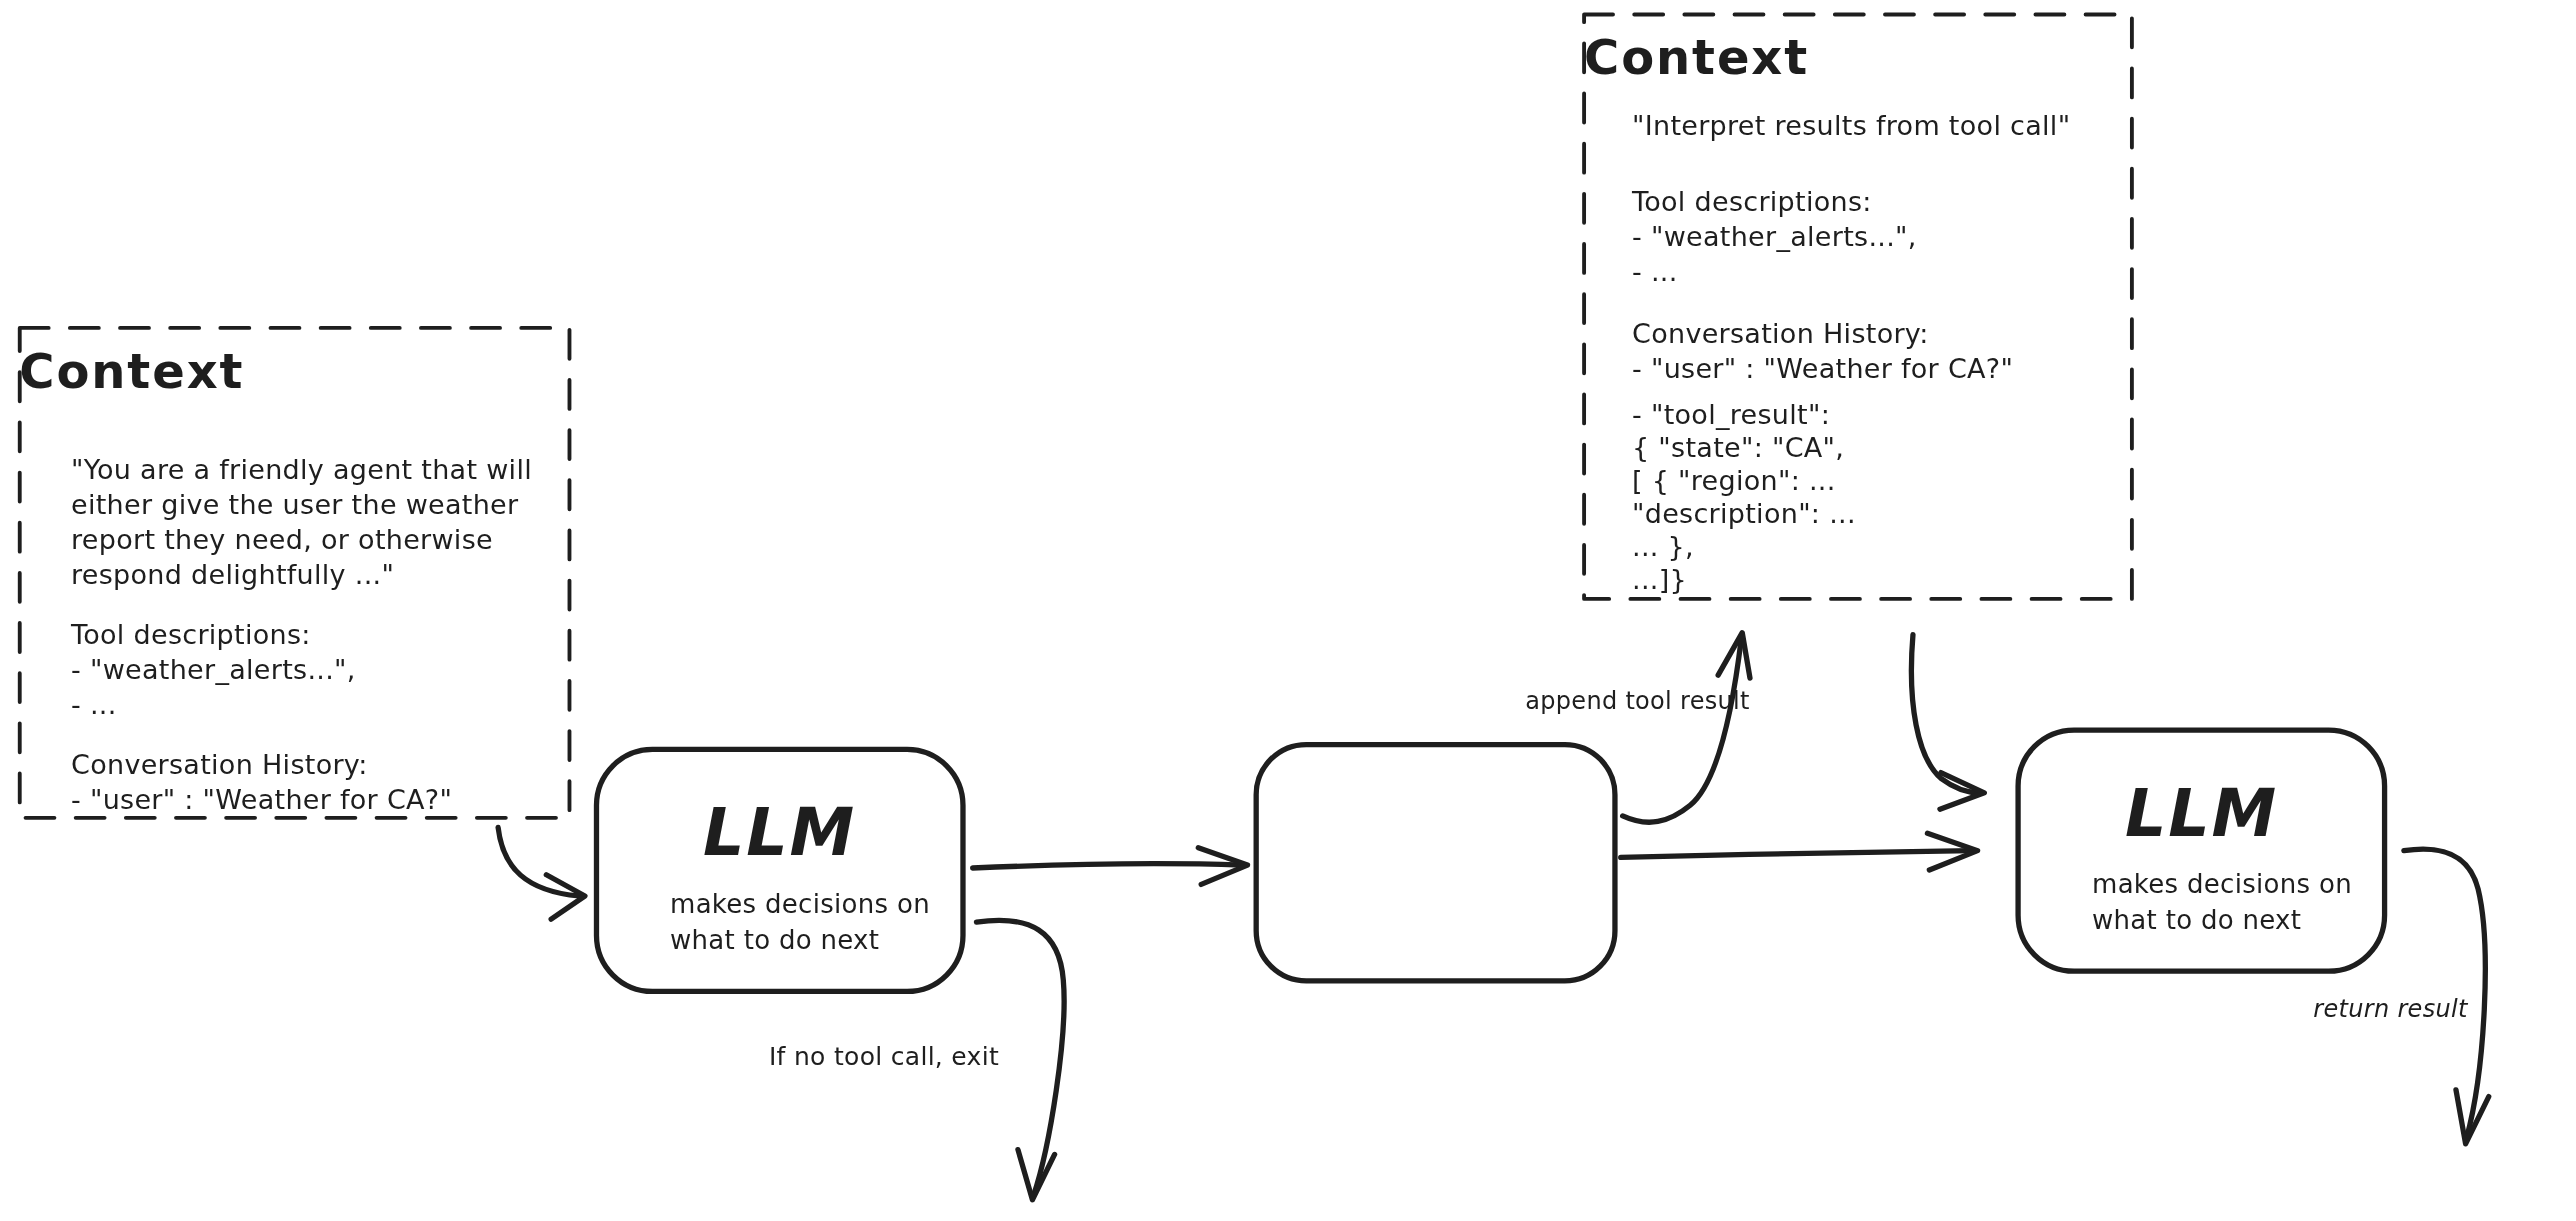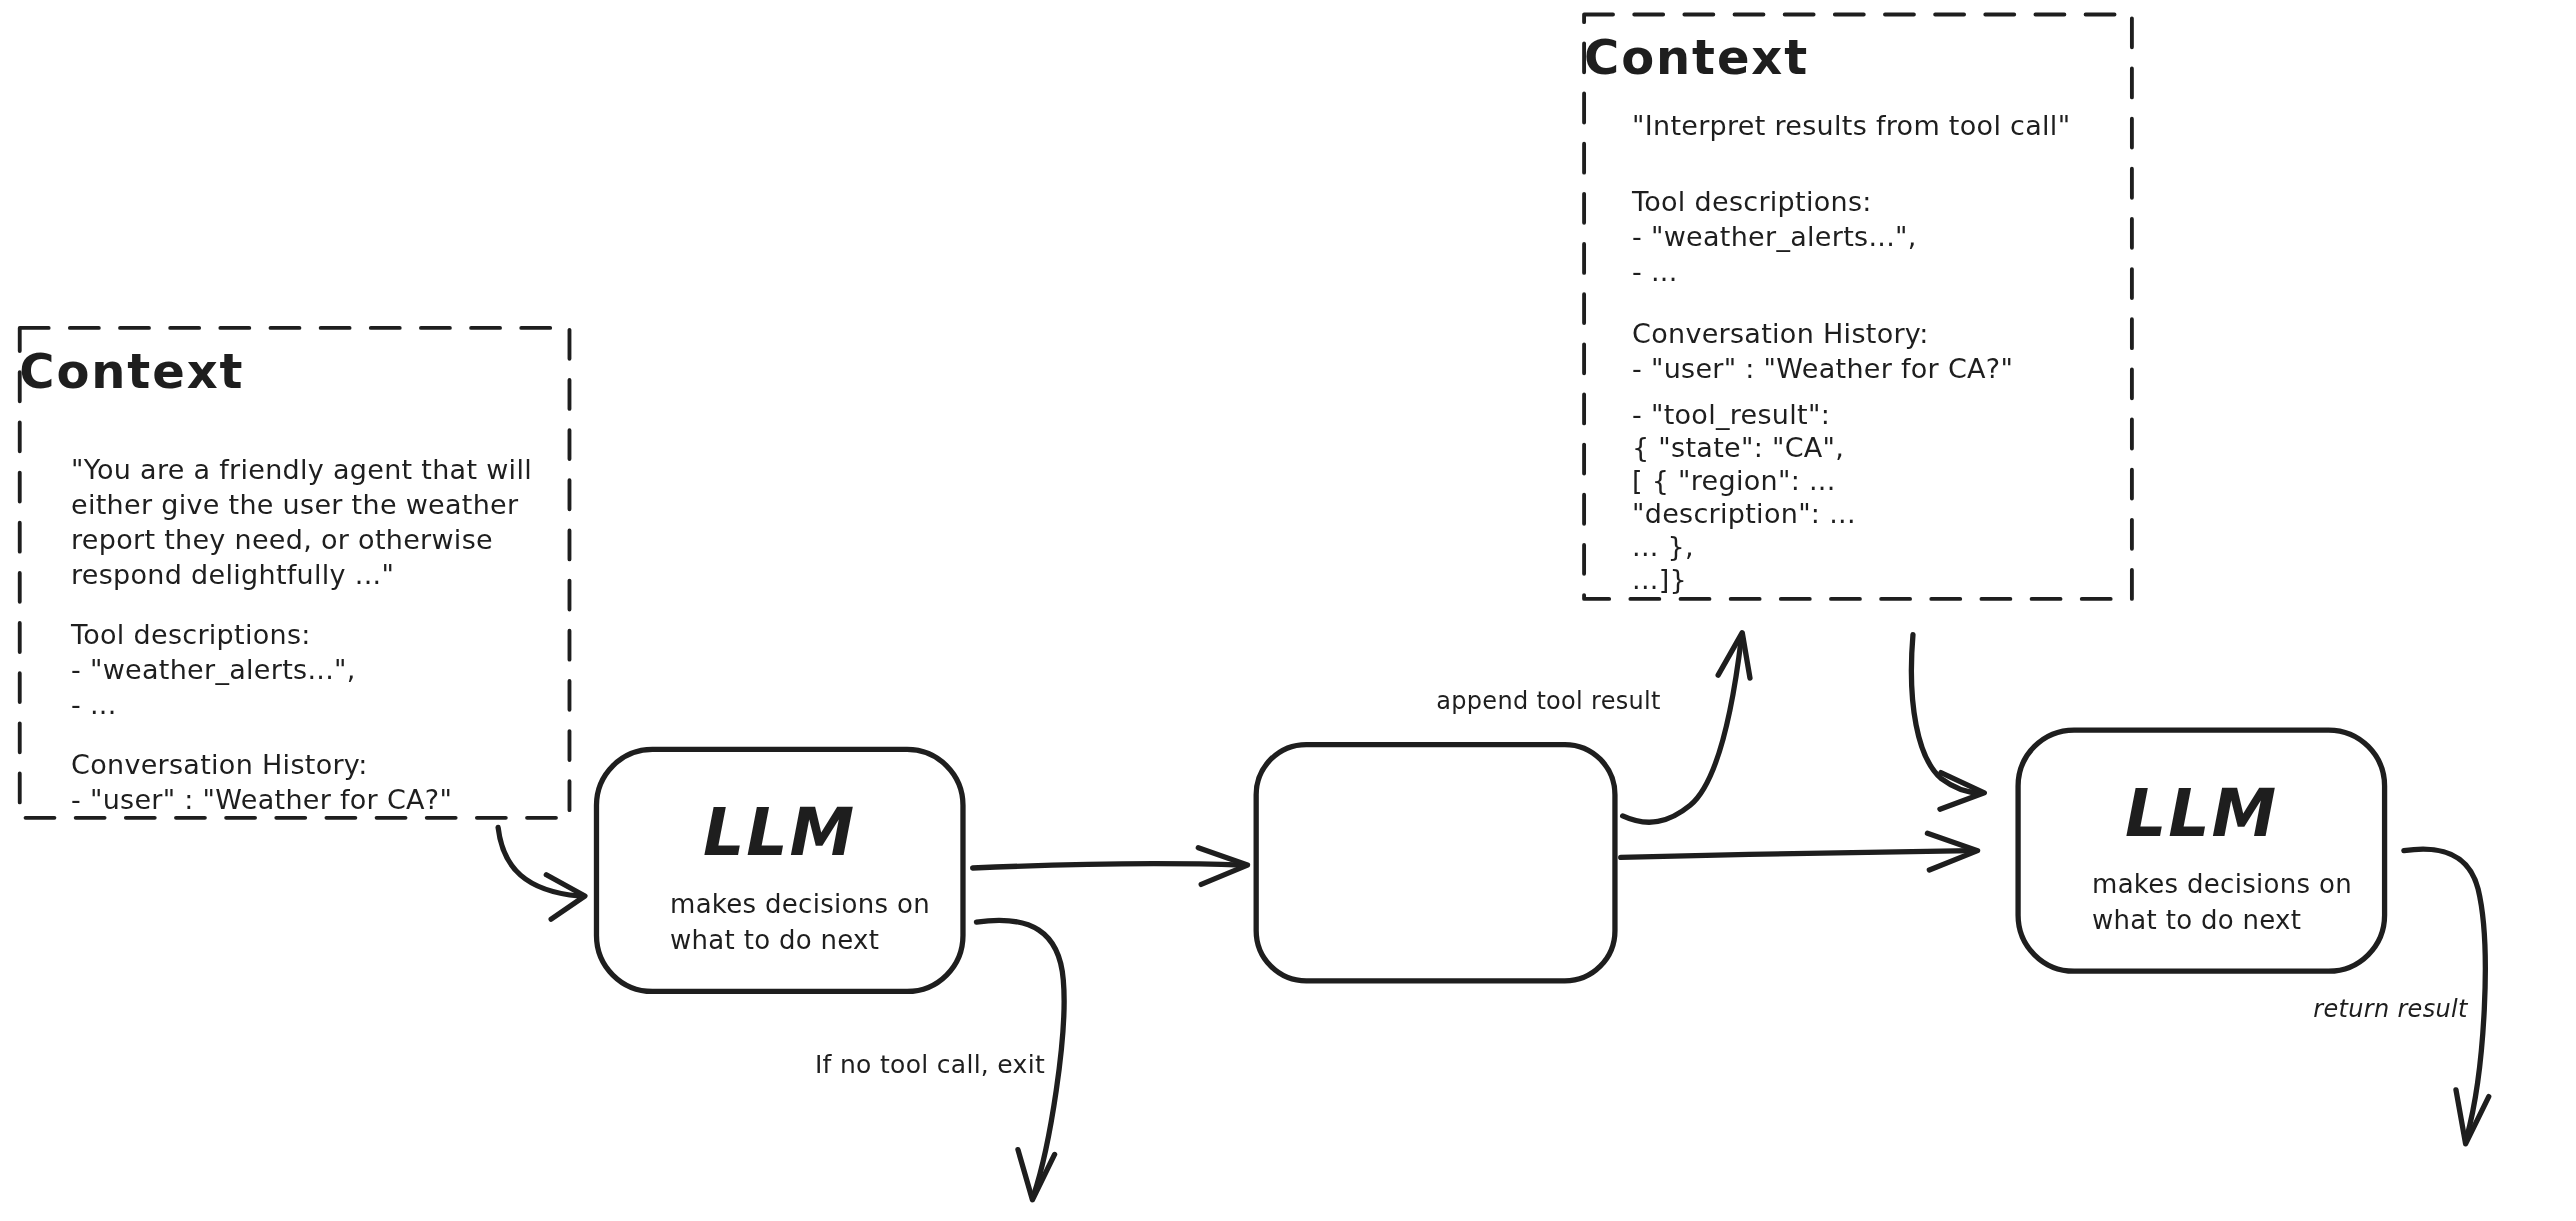--- a/index.html
+++ b/index.html
@@ -155,18 +155,18 @@
 
   <div class="txt node-title italic" style="left:596px; top:795px; width:367px;">LLM</div>
   <div class="txt node-sub" style="left:670px; top:886px;">makes decisions on
 what to do next</div>
 
 
   <div class="txt node-title italic" style="left:2018px; top:776px; width:367px;">LLM</div>
   <div class="txt node-sub" style="left:2092px; top:866px;">makes decisions on
 what to do next</div>
 
-  <div class="txt edge-label" style="left:1394px; top:687px; width:309px;">append tool result</div>
-  <div class="txt edge-label" style="left:766px; top:1042px; width:328px; font-size:25px;margin-top:8px;">If no tool call, exit</div>
+  <div class="txt edge-label" style="left:1483px; top:687px; width:309px;">append tool result</div>
+  <div class="txt edge-label" style="left:720px; top:1042px; width:328px; font-size:25px;">If no tool call, exit</div>
   <div class="txt edge-label" style="left:2236px; top:995px; width:309px;font-style:italic;">return result</div>
 
 </div>
 
 
 </body></html>

